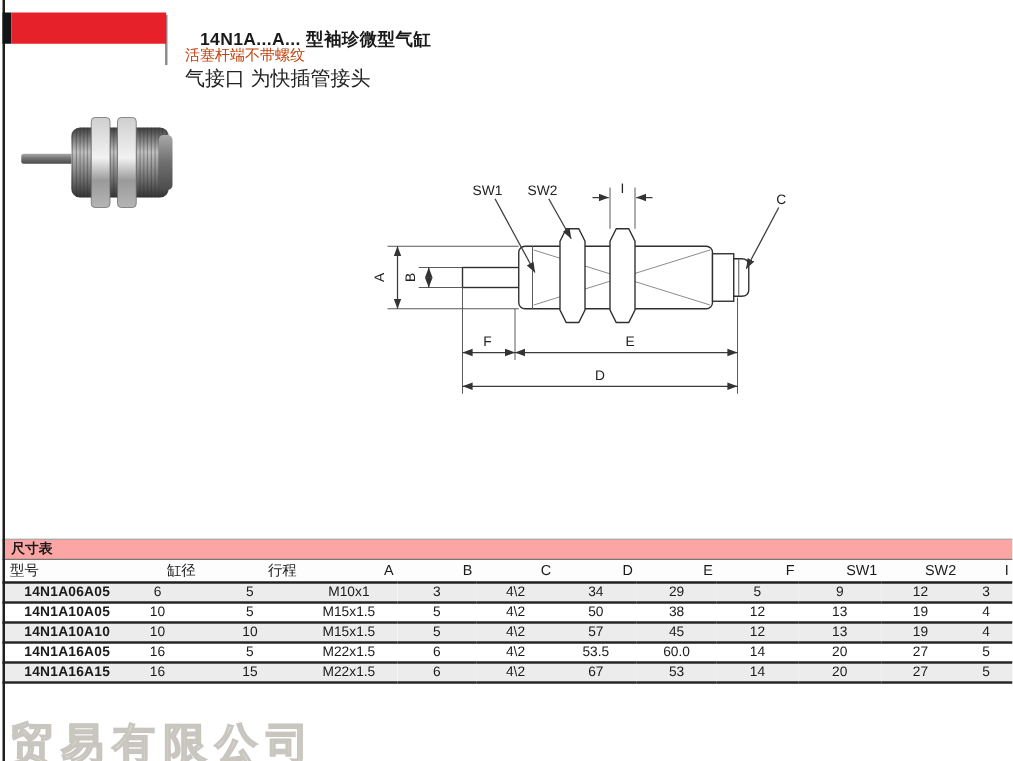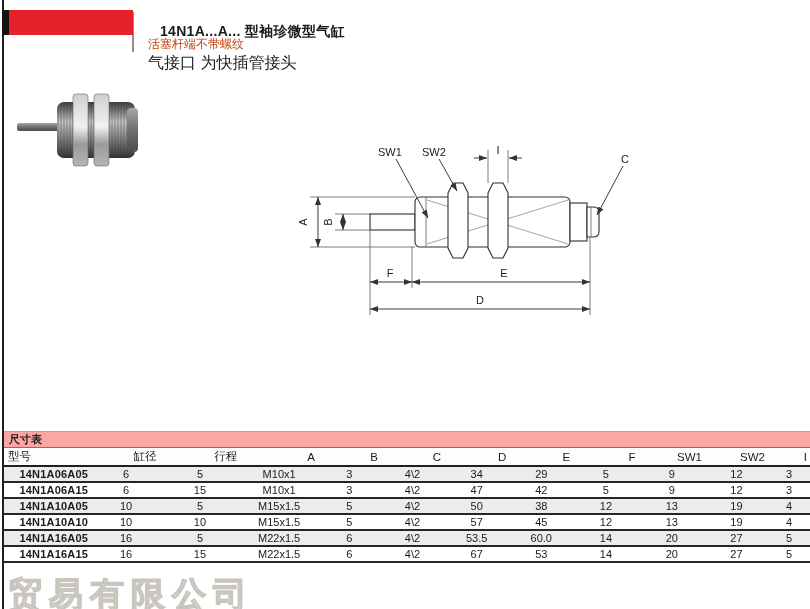--- a/index.html
+++ b/index.html
@@ -199,34 +199,20 @@
           <td>3</td>
           <td>4\2</td>
           <td>34</td>
           <td>29</td>
           <td>5</td>
           <td>9</td>
           <td>12</td>
           <td>3</td>
         </tr>
         <tr>
-          <td class="model">14N1A06A15</td>
-          <td>6</td>
-          <td>15</td>
-          <td>M10x1</td>
-          <td>3</td>
-          <td>4\2</td>
-          <td>47</td>
-          <td>42</td>
-          <td>5</td>
-          <td>9</td>
-          <td>12</td>
-          <td>3</td>
-        </tr>
-        <tr>
           <td class="model">14N1A10A05</td>
           <td>10</td>
           <td>5</td>
           <td>M15x1.5</td>
           <td>5</td>
           <td>4\2</td>
           <td>50</td>
           <td>38</td>
           <td>12</td>
           <td>13</td>

